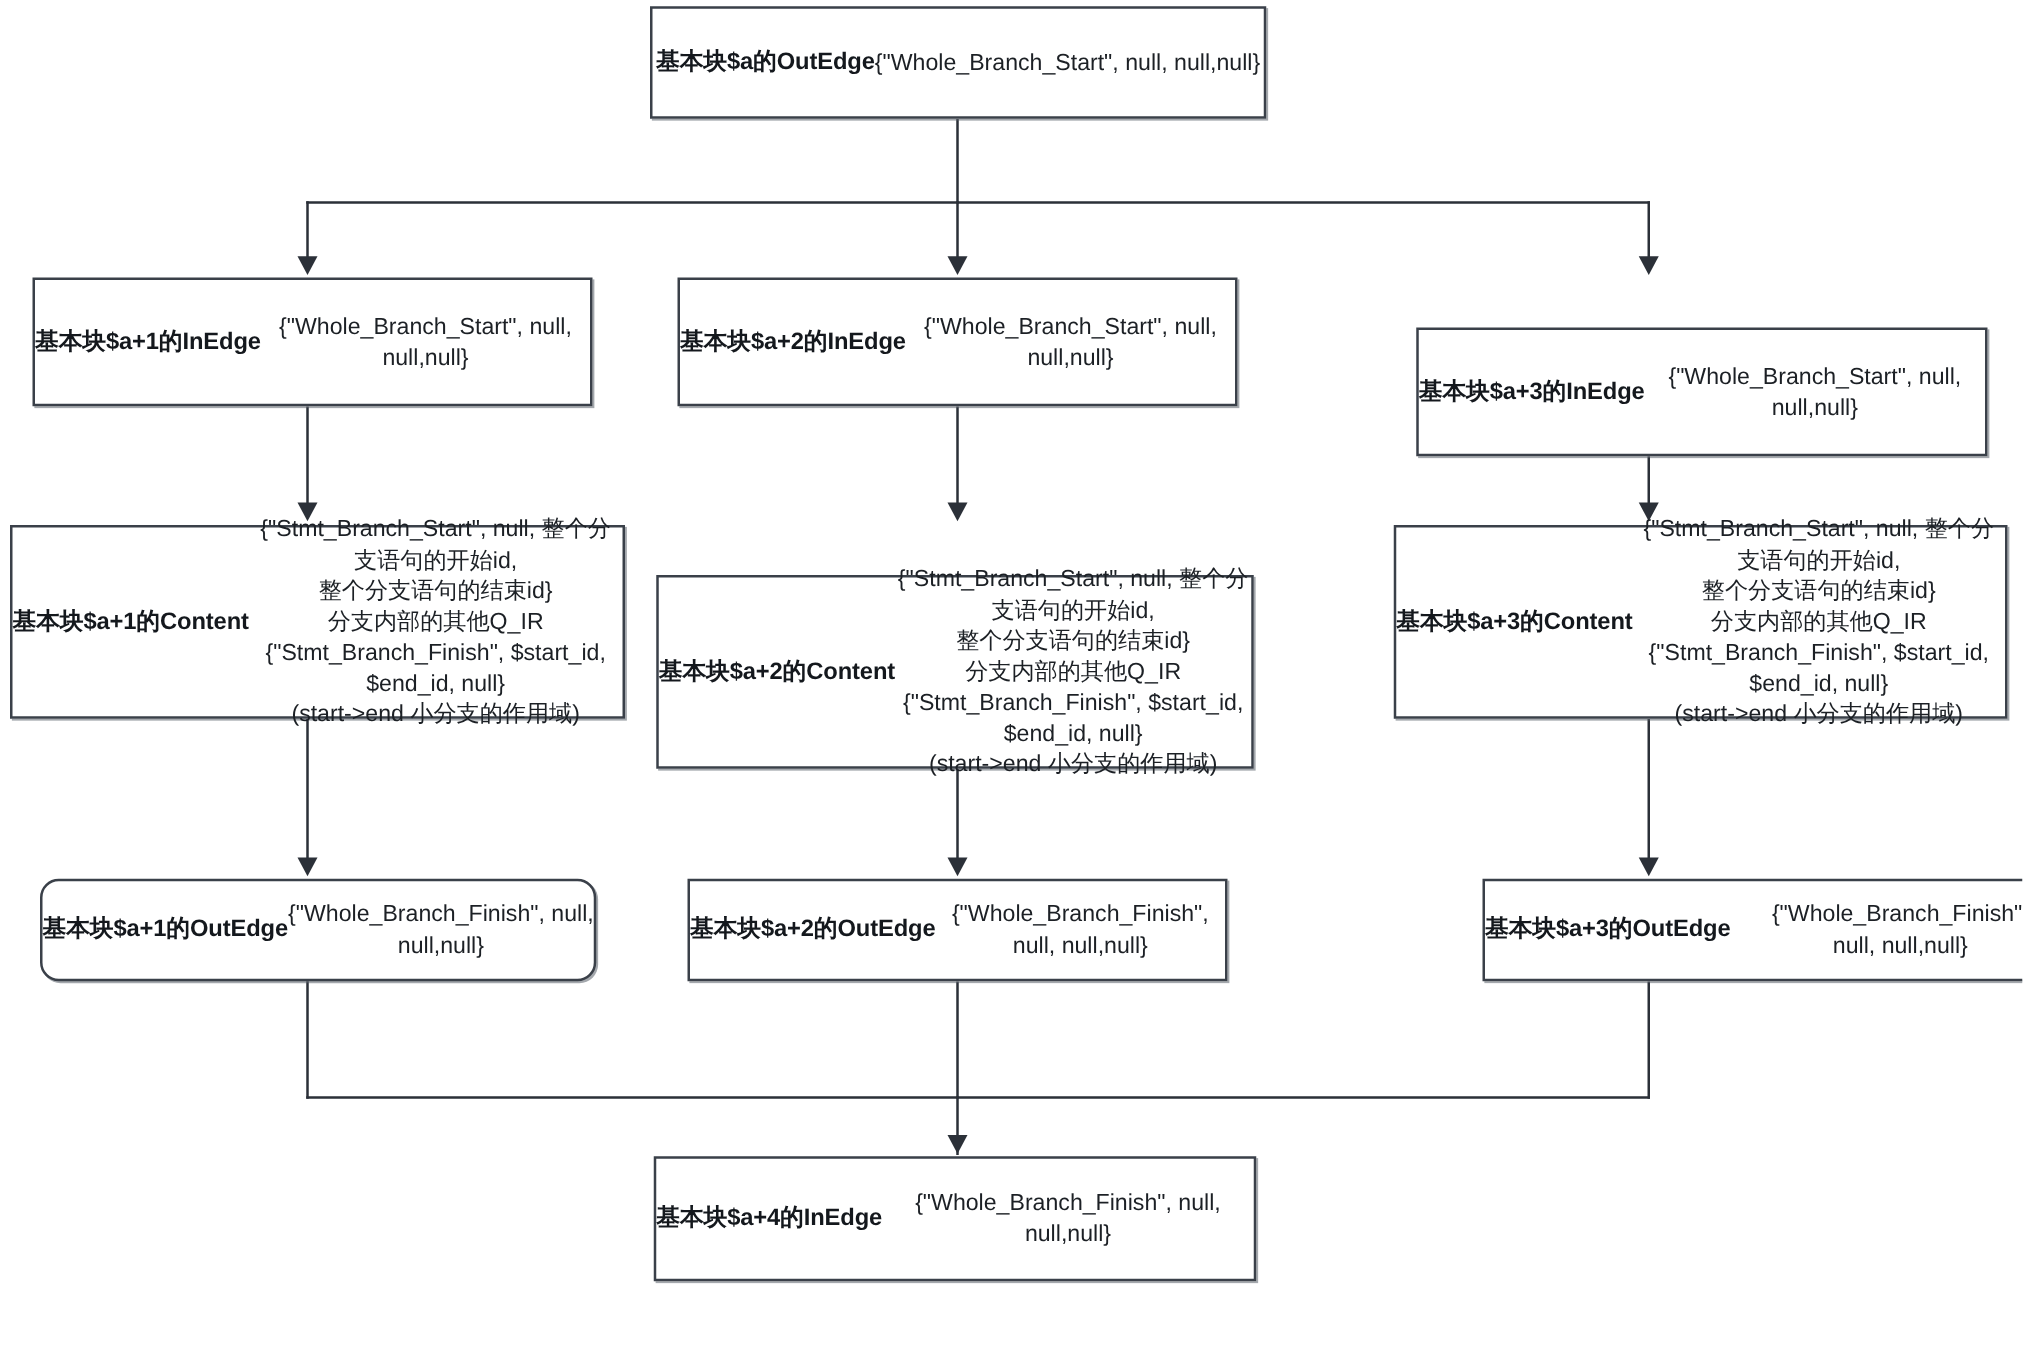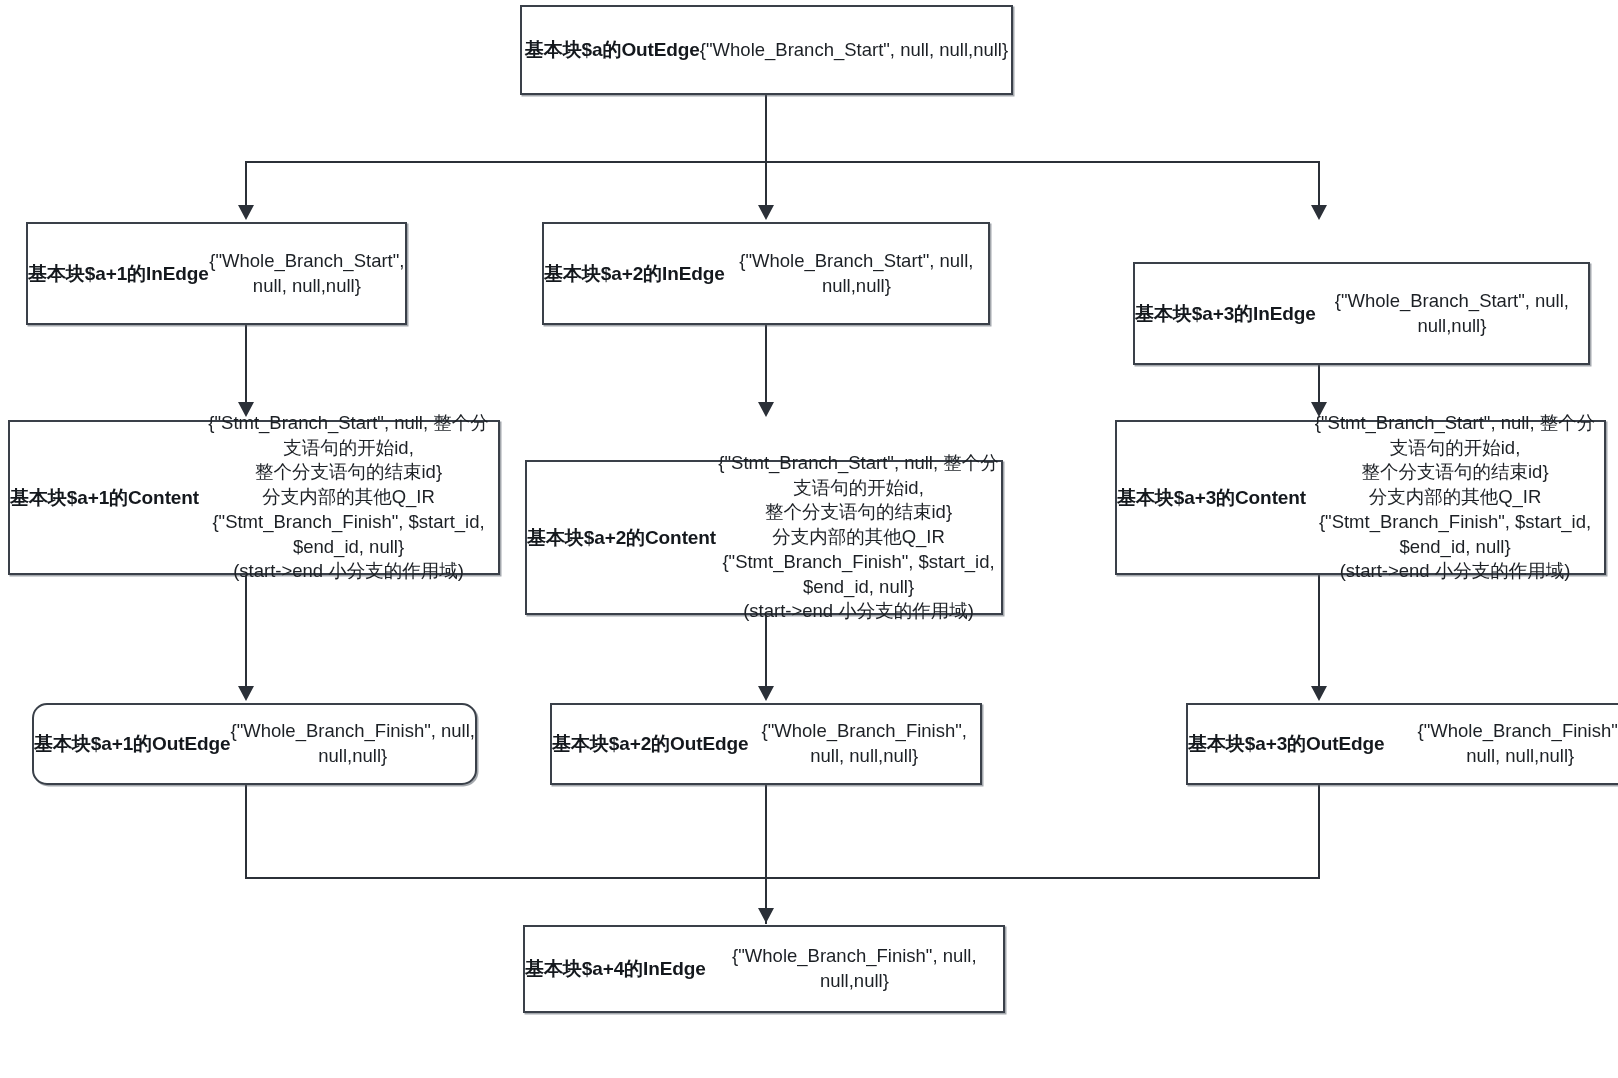--- a/index.html
+++ b/index.html
@@ -113,21 +113,21 @@
   <div class="hline" style="left:245px; top:877px; width:1075px;"></div>
 
   <div class="vline" style="left:765px; top:877px; height:47px;"></div>
   <div class="arrow" style="left:758px; top:908px;"></div>
 
   <div class="node" style="left:520px; top:5px; width:493px; height:90px;">
     <div class="title">基本块$a的OutEdge</div>
     <div class="body">{"Whole_Branch_Start", null, null,null}</div>
   </div>
 
-  <div class="node" style="left:26px; top:222px; width:381px; height:103px;">
+  <div class="node" style="left:26px; top:222px; width:448px; height:103px;">
     <div class="title">基本块$a+1的InEdge</div>
     <div class="body">{"Whole_Branch_Start", null, null,null}</div>
   </div>
 
   <div class="node" style="left:542px; top:222px; width:448px; height:103px;">
     <div class="title">基本块$a+2的InEdge</div>
     <div class="body">{"Whole_Branch_Start", null, null,null}</div>
   </div>
 
   <div class="node" style="left:1133px; top:222px; width:457px; height:103px;margin-top:40px;">
@@ -170,18 +170,18 @@
   <div class="node" style="left:550px; top:703px; width:432px; height:82px;">
     <div class="title">基本块$a+2的OutEdge</div>
     <div class="body">{"Whole_Branch_Finish", null, null,null}</div>
   </div>
 
   <div class="node" style="left:1186px; top:703px; width:448px; height:82px;gap:24px;">
     <div class="title">基本块$a+3的OutEdge</div>
     <div class="body">{"Whole_Branch_Finish", null, null,null}</div>
   </div>
 
-  <div class="node" style="left:523px; top:925px; width:482px; height:88px;">
+  <div class="node" style="left:523px; top:925px; width:482px; height:100px;">
     <div class="title">基本块$a+4的InEdge</div>
     <div class="body">{"Whole_Branch_Finish", null, null,null}</div>
   </div>
 
 </div>
 
 </body></html>

